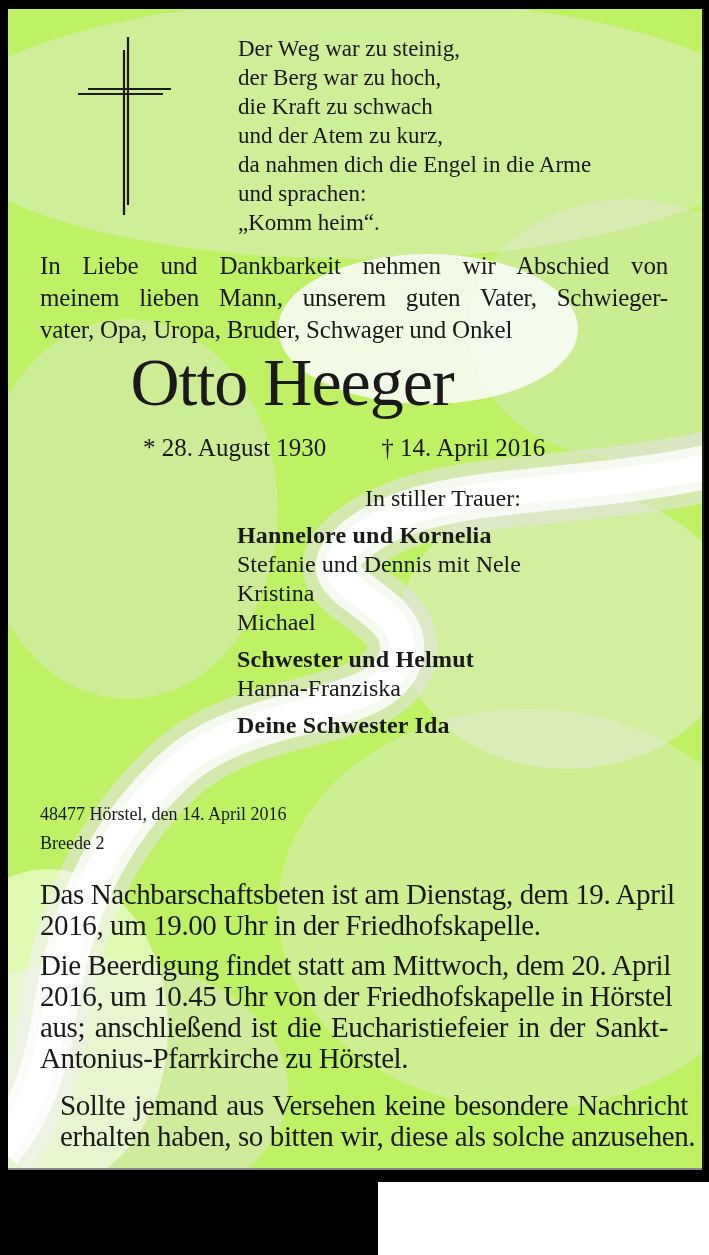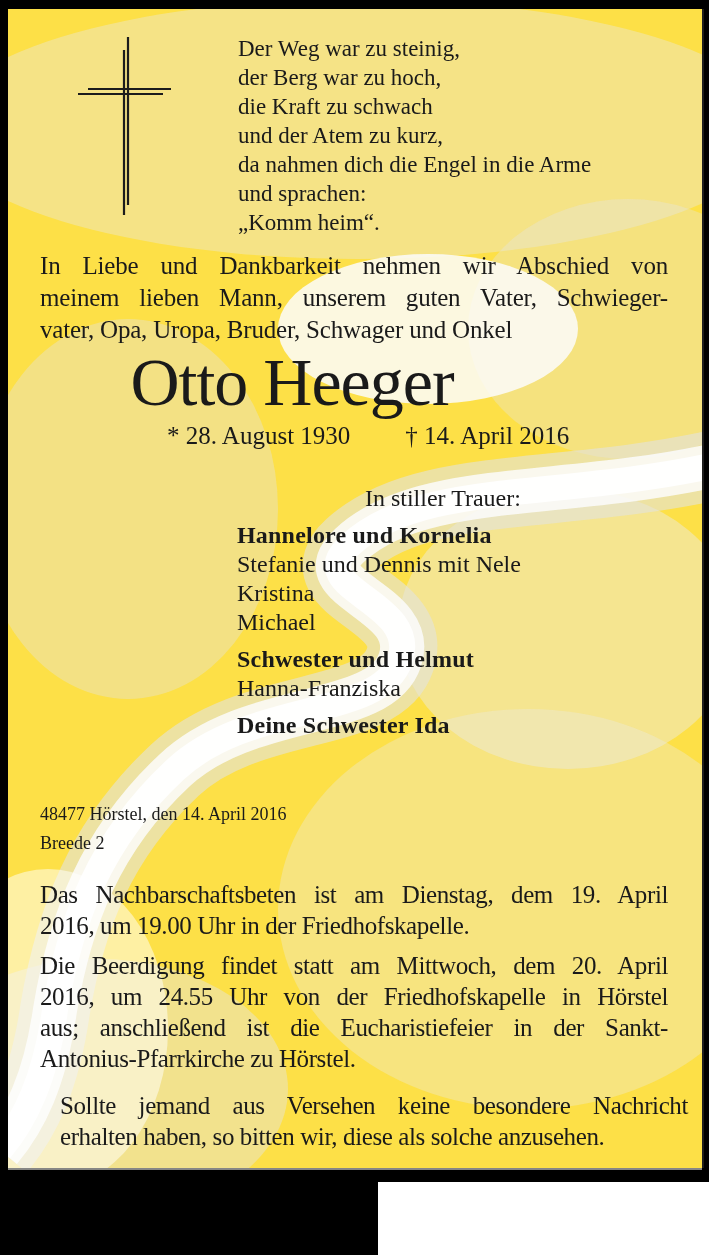--- a/index.html
+++ b/index.html
@@ -14,46 +14,46 @@
   .blank-page-area {
     position: absolute;
     left: 378px; top: 1182px;
     width: 331px; height: 73px;
     background: #ffffff;
   }
   .card {
     position: absolute;
     left: 8px; top: 9px;
     width: 694px; height: 1159px;
-    background: #fde047;
+    background: #bef264;
     overflow: hidden;
     box-shadow: 0 2px 0 rgba(150,150,148,0.9), 2px 0 0 rgba(60,60,60,0.5);
   }
   .bg-art { position: absolute; left: 0; top: 0; z-index: 0; }
   .layer { position: absolute; z-index: 1; }
 
   .poem { left: 230px; top: 25px; font-size: 23px; line-height: 29px; }
   .cross-wrap { left: 58px; top: 18px; width: 122px; height: 212px; }
 
   .farewell { left: 32px; top: 241px; width: 628px; font-size: 25px; line-height: 32px; letter-spacing: -0.2px; }
   .jline { text-align: justify; text-align-last: justify; white-space: nowrap; }
   .jline.last { text-align-last: left; }
 
   .name { left: 0; top: 335px; width: 568px; text-align: center;
           font-size: 68px; line-height: 76px; letter-spacing: -1px; font-weight: 400; }
 
-  .dates { left: 135px; top: 412px; font-size: 25px; line-height: 29px; display: flex; gap: 55px; white-space: nowrap; margin-left: 24px; }
+  .dates { left: 135px; top: 424px; font-size: 25px; line-height: 29px; display: flex; gap: 55px; white-space: nowrap; }
 
   .mourners { left: 229px; top: 475px; font-size: 24px; line-height: 29px; }
   .mourners .head { font-weight: bold; margin-top: 8px; letter-spacing: 0.2px; }
   .mourners .intro { margin-bottom: 0; text-align: right; }
 
   .address { left: 32px; top: 791px; font-size: 18px; line-height: 29px; }
 
-  .para { left: 32px; width: 628px; font-size: 25px; line-height: 31px; letter-spacing: -0.4px; }
+  .para { left: 32px; width: 628px; font-size: 29px; line-height: 31px; letter-spacing: -0.4px; }
   .para-1 { top: 870px; }
   .para-2 { top: 941px; }
   .para-3 { top: 1081px; margin-left: 20px; }
 </style>
 </head>
 <body>
 
 <div class="blank-page-area"></div>
 
 <div class="card">
@@ -120,21 +120,21 @@
     <div>Breede 2</div>
   </div>
 
   <div class="layer para para-1">
     <div class="jline">Das Nachbarschaftsbeten ist am Dienstag, dem 19. April</div>
     <div class="jline last">2016, um 19.00 Uhr in der Friedhofskapelle.</div>
   </div>
 
   <div class="layer para para-2">
     <div class="jline">Die Beerdigung findet statt am Mittwoch, dem 20. April</div>
-    <div class="jline">2016, um 24.55 Uhr von der Friedhofskapelle in Hörstel</div>
+    <div class="jline">2016, um 10.45 Uhr von der Friedhofskapelle in Hörstel</div>
     <div class="jline">aus; anschließend ist die Eucharistiefeier in der Sankt-</div>
     <div class="jline last">Antonius-Pfarrkirche zu Hörstel.</div>
   </div>
 
   <div class="layer para para-3">
     <div class="jline">Sollte jemand aus Versehen keine besondere Nachricht</div>
     <div class="jline last">erhalten haben, so bitten wir, diese als solche anzusehen.</div>
   </div>
 
 </div>

